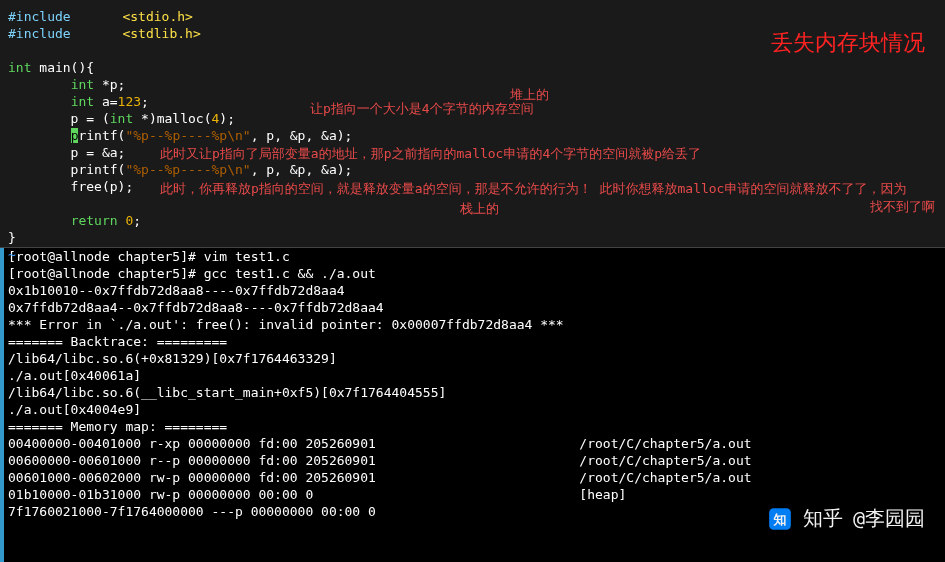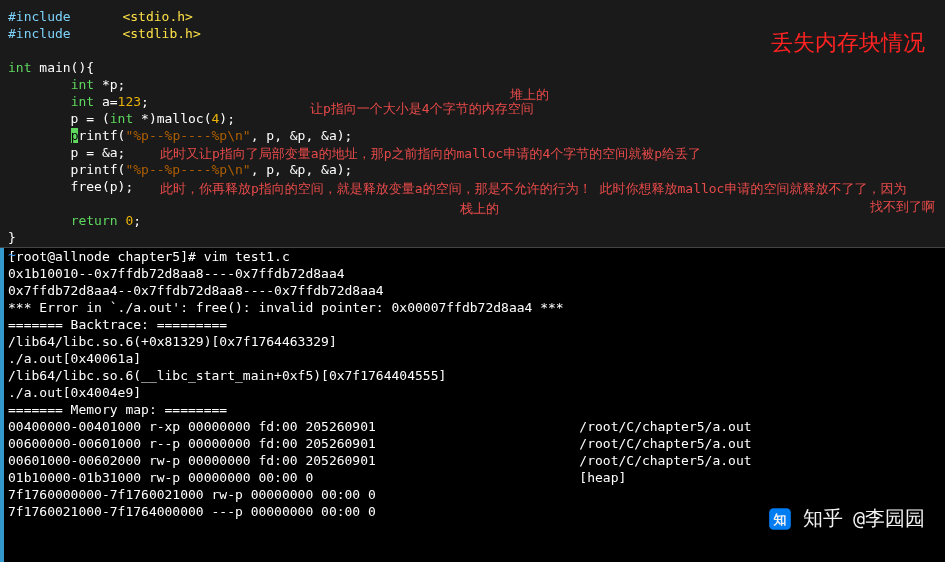--- a/index.html
+++ b/index.html
@@ -105,34 +105,34 @@
   <div class="annotation" style="left:510px;top:86px;">堆上的</div>
   <div class="annotation" style="left:310px;top:100px;">让p指向一个大小是4个字节的内存空间</div>
   <div class="annotation" style="left:160px;top:145px;">此时又让p指向了局部变量a的地址，那p之前指向的malloc申请的4个字节的空间就被p给丢了</div>
   <div class="annotation" style="left:160px;top:180px;">此时，你再释放p指向的空间，就是释放变量a的空间，那是不允许的行为！ 此时你想释放malloc申请的空间就释放不了了，因为</div>
   <div class="annotation" style="left:460px;top:200px;">栈上的</div>
   <div class="annotation" style="left:870px;top:198px;text-align:right;">找不到了啊</div>
 </div>
 
 <div class="terminal">
   <div class="line">[root@allnode chapter5]# vim test1.c</div>
+  <div class="line">[root@allnode chapter5]# gcc test1.c &amp;&amp; ./a.out</div>
   <div class="line">0x1b10010--0x7ffdb72d8aa8----0x7ffdb72d8aa4</div>
   <div class="line">0x7ffdb72d8aa4--0x7ffdb72d8aa8----0x7ffdb72d8aa4</div>
   <div class="line">*** Error in `./a.out': free(): invalid pointer: 0x00007ffdb72d8aa4 ***</div>
   <div class="line">======= Backtrace: =========</div>
   <div class="line">/lib64/libc.so.6(+0x81329)[0x7f1764463329]</div>
   <div class="line">./a.out[0x40061a]</div>
   <div class="line">/lib64/libc.so.6(__libc_start_main+0xf5)[0x7f1764404555]</div>
   <div class="line">./a.out[0x4004e9]</div>
   <div class="line">======= Memory map: ========</div>
   <div class="line">00400000-00401000 r-xp 00000000 fd:00 205260901                          /root/C/chapter5/a.out</div>
   <div class="line">00600000-00601000 r--p 00000000 fd:00 205260901                          /root/C/chapter5/a.out</div>
   <div class="line">00601000-00602000 rw-p 00000000 fd:00 205260901                          /root/C/chapter5/a.out</div>
   <div class="line">01b10000-01b31000 rw-p 00000000 00:00 0                                  [heap]</div>
-  <div class="line">7f1760000000-7f1760021000 rw-p 00000000 00:00 0</div>
   <div class="line">7f1760021000-7f1764000000 ---p 00000000 00:00 0</div>
 </div>
 
 <div class="watermark">
   <span class="zhihu-logo">
     <svg width="26" height="26" viewBox="0 0 24 24" fill="#0084ff">
         <rect x="2" y="2" width="20" height="20" rx="4" fill="#0084ff"></rect>
         <text x="12" y="17" text-anchor="middle" fill="#fff" font-size="12" font-weight="bold">知</text>
       </svg>
   </span>

